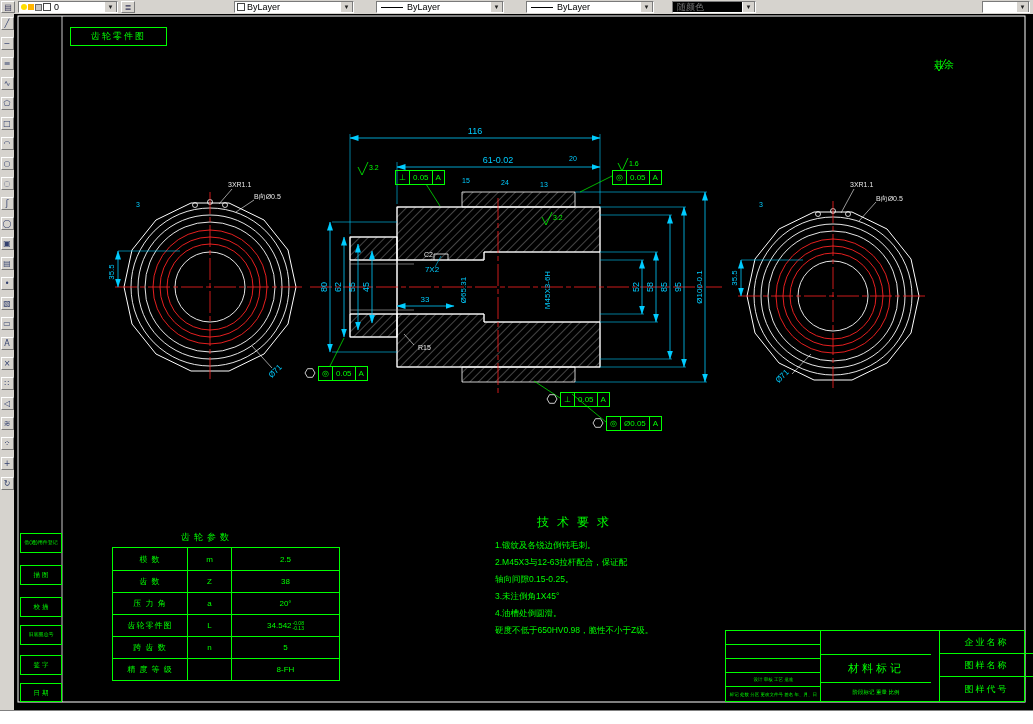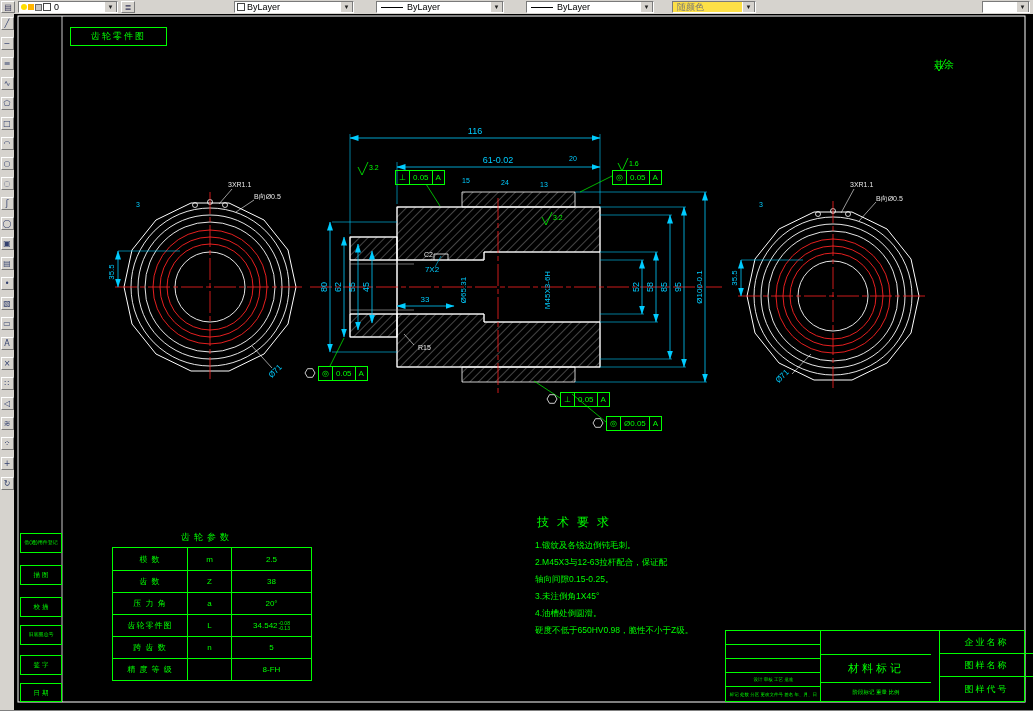--- a/index.html
+++ b/index.html
@@ -31,21 +31,21 @@
     border:1px solid;border-color:#fff #7a7a7a #7a7a7a #fff;
     font-size:6px;line-height:10px;text-align:center;color:#222;flex:none;
   }
   .li{display:inline-block;width:6px;height:6px;margin-right:1px;flex:none;}
   .li.bulb{background:#ffdf00;border-radius:50%;}
   .li.sun{background:#ffb400;}
   .li.lock{background:#c8c8c8;border:1px solid #666;width:5px;height:5px;}
   .li.chip,.chip{display:inline-block;width:6px;height:6px;background:#fff;border:1px solid #444;flex:none;}
   .ltline{display:inline-block;width:22px;height:1px;background:#000;flex:none;margin:0 2px;}
   .spacer{flex:none;}
-  .disabled-combo{background:#fde047;color:#777;}
+  .disabled-combo{background:#000000;color:#777;}
   
   .side-toolbar{
     position:absolute;left:0;top:14px;width:14px;height:696px;background:#d6d3ce;
     display:flex;flex-direction:column;align-items:center;gap:7px;padding-top:3px;box-sizing:border-box;
   }
   .tool-btn{
     width:13px;height:13px;flex:none;background:#d6d3ce;color:#33406e;
     border:1px solid;border-color:#fff #7a7a7a #7a7a7a #fff;
     font-size:8px;line-height:11px;text-align:center;padding:0;box-sizing:border-box;
     font-family:"DejaVu Sans",sans-serif;
@@ -55,32 +55,32 @@
   .canvas svg{position:absolute;left:0;top:0;}
   .overlay{position:absolute;color:#00ff00;}
   .corner-label{
     left:56px;top:13px;width:95px;height:17px;border:1px solid #00ff00;
     display:flex;align-items:center;justify-content:center;font-size:9px;letter-spacing:2px;
   }
   .surface-note{left:920px;top:44px;display:flex;font-size:10px;gap:2px;}
   
   .gear{left:98px;top:517px;width:190px;}
   .gear-title{font-size:9px;letter-spacing:4px;text-align:center;margin-bottom:3px;color:#00ff00;}
-  .gear-tbl{border:1px solid #00ff00;width:200px;box-sizing:border-box;}
+  .gear-tbl{border:1px solid #00ff00;width:228px;box-sizing:border-box;}
   .gt-row{display:flex;height:22px;border-top:1px solid #00ff00;box-sizing:border-box;}
   .gt-row:first-child{border-top:none;}
   .gt-c{display:flex;align-items:center;justify-content:center;font-size:8px;color:#00ff00;box-sizing:border-box;}
   .gt-c.l{width:74px;letter-spacing:1px;}
   .gt-c.s{width:44px;border-left:1px solid #00ff00;}
   .gt-c.v{flex:1;border-left:1px solid #00ff00;}
   .tol{display:inline-flex;flex-direction:column;font-size:5px;line-height:5px;margin-left:1px;}
   
   .tech{left:481px;top:500px;width:250px;}
   .tech-title{font-size:12px;letter-spacing:8px;margin-left:42px;margin-bottom:6px;color:#00ff00;}
-  .tech-line{font-size:8.5px;line-height:17px;color:#00ff00;white-space:nowrap;margin-left:40px;}
+  .tech-line{font-size:8.5px;line-height:17px;color:#00ff00;white-space:nowrap;}
   
   .gdt{
     position:absolute;display:flex;border:1px solid #00ff00;height:13px;
     color:#00ff00;font-size:8px;box-sizing:content-box;background:transparent;
   }
   .gdt span{display:flex;align-items:center;justify-content:center;padding:0 3px;border-left:1px solid #00ff00;}
   .gdt span:first-child{border-left:none;}
   
   .titleblock{left:711px;top:616px;width:300px;height:72px;border:1px solid #00ff00;box-sizing:border-box;}
   .tb-left{position:absolute;left:0;top:0;width:95px;height:70px;border-right:1px solid #00ff00;box-sizing:border-box;}

